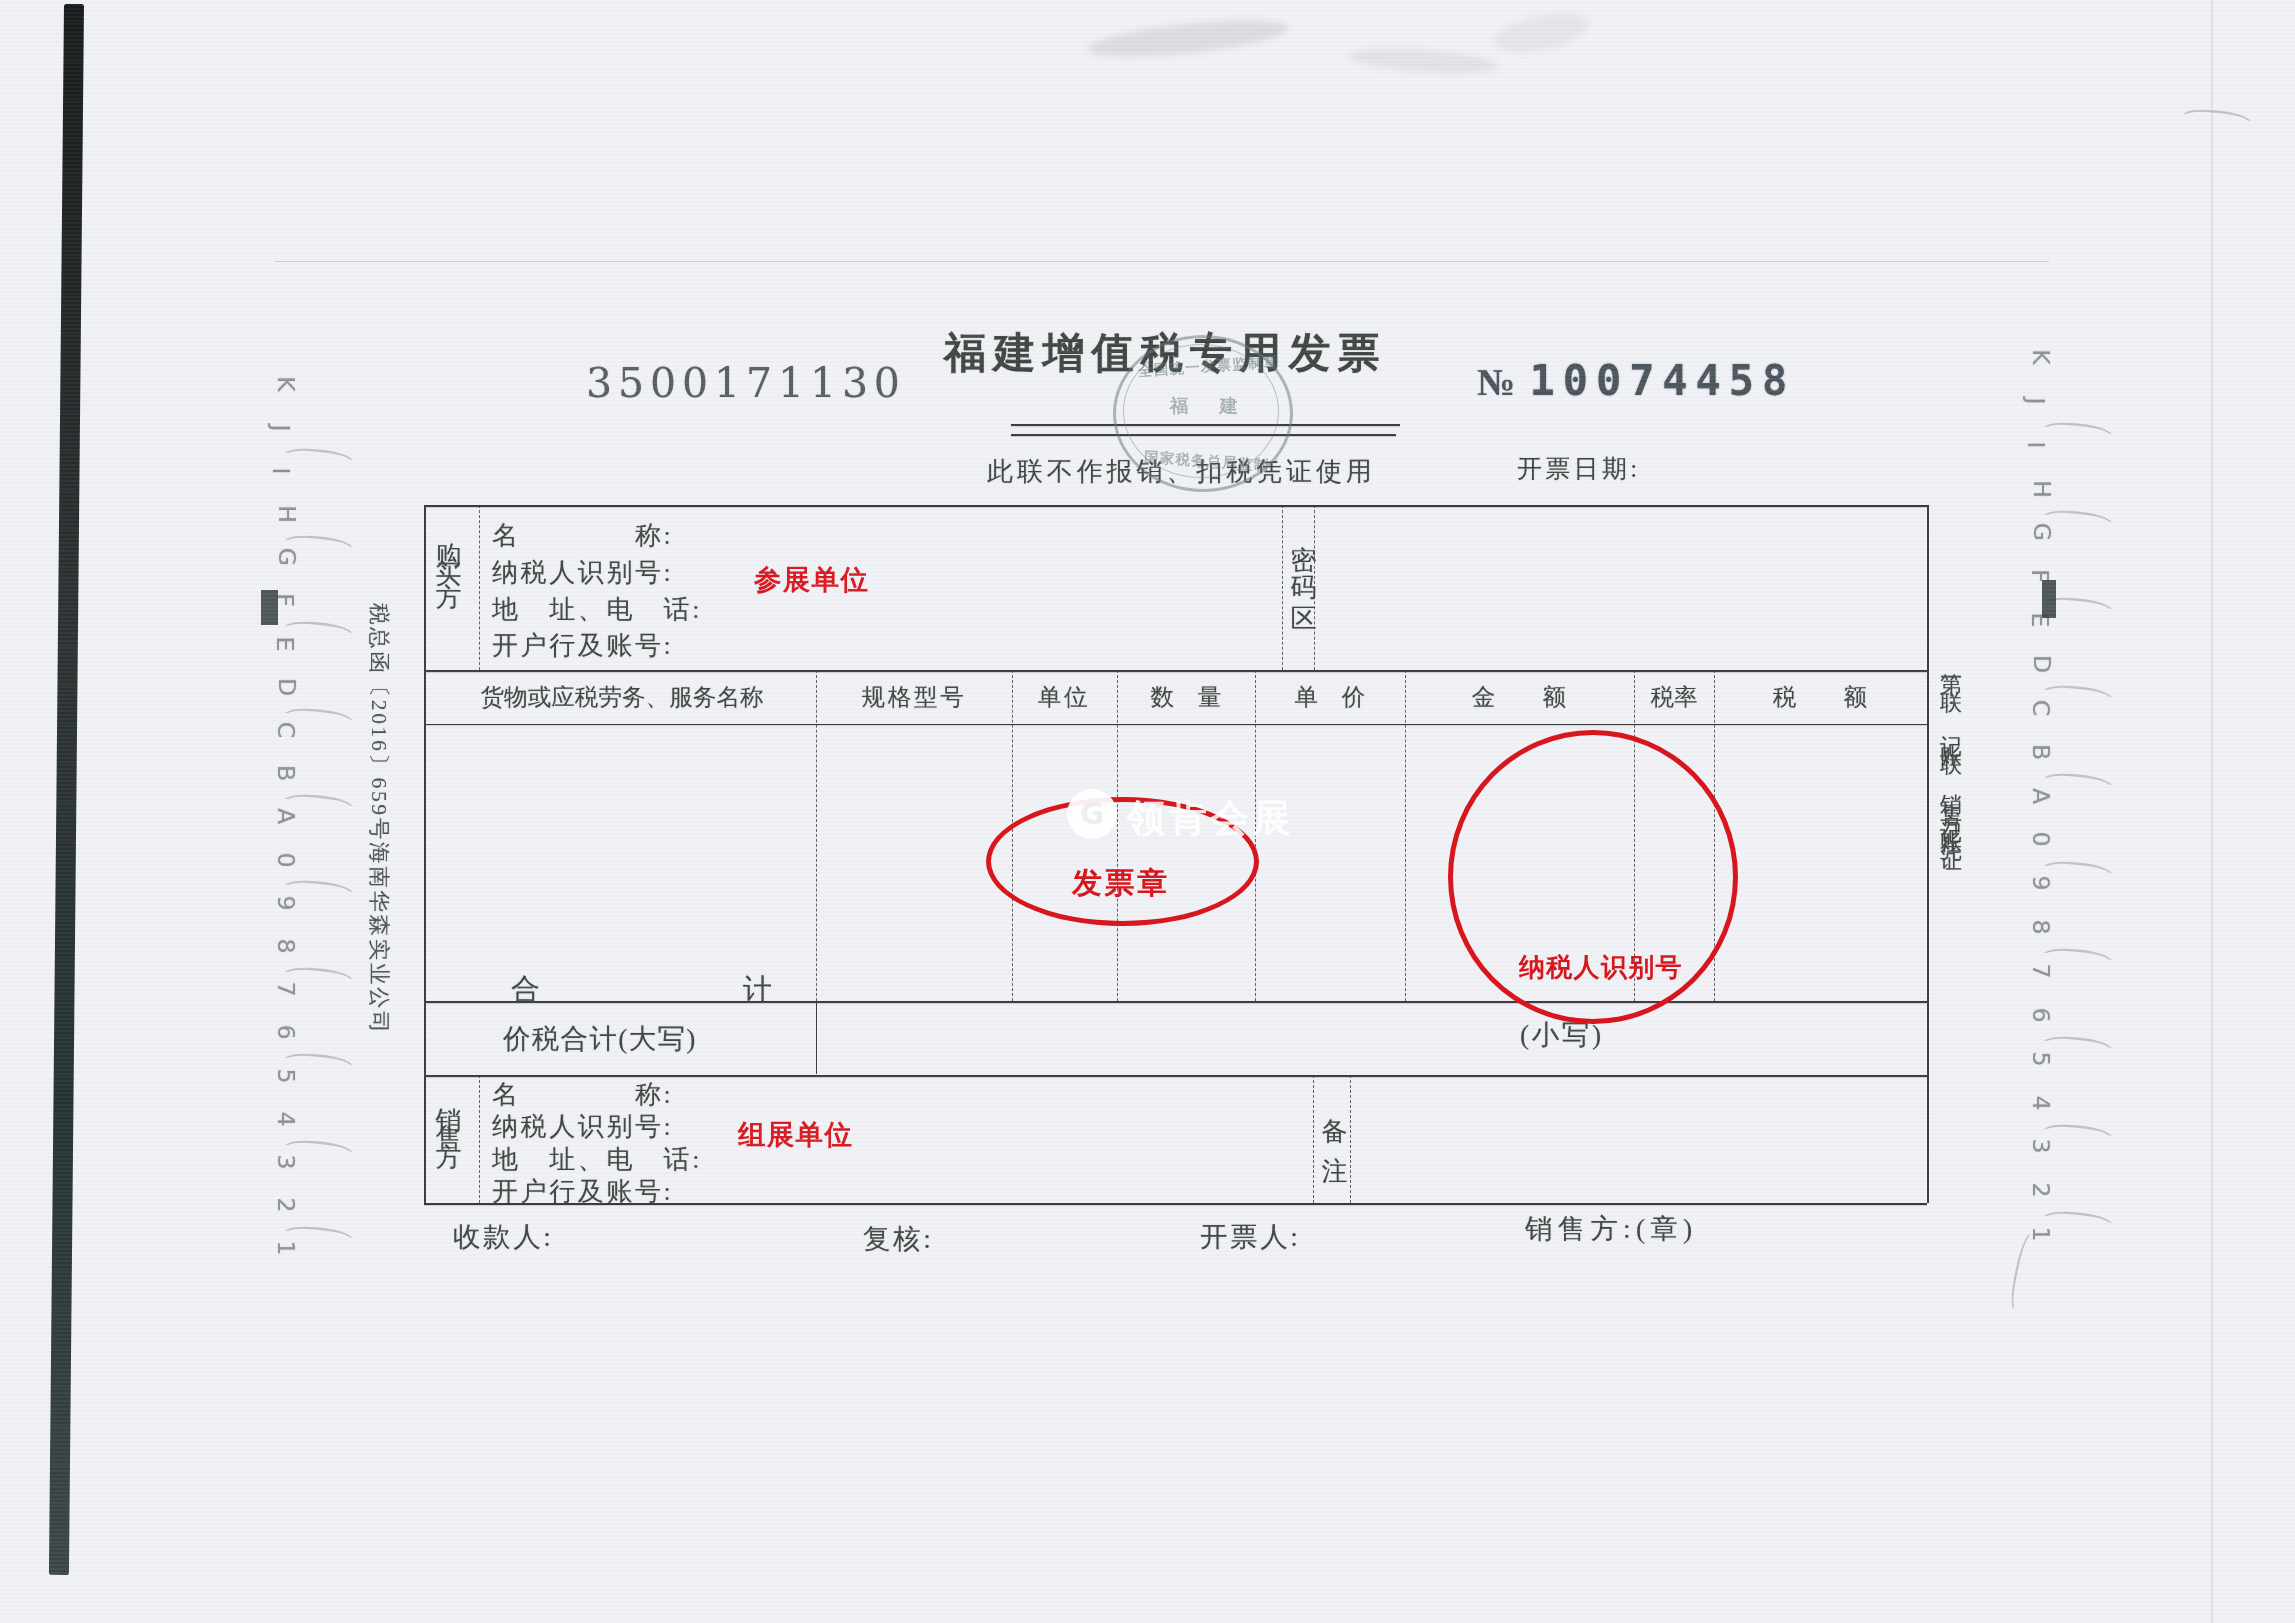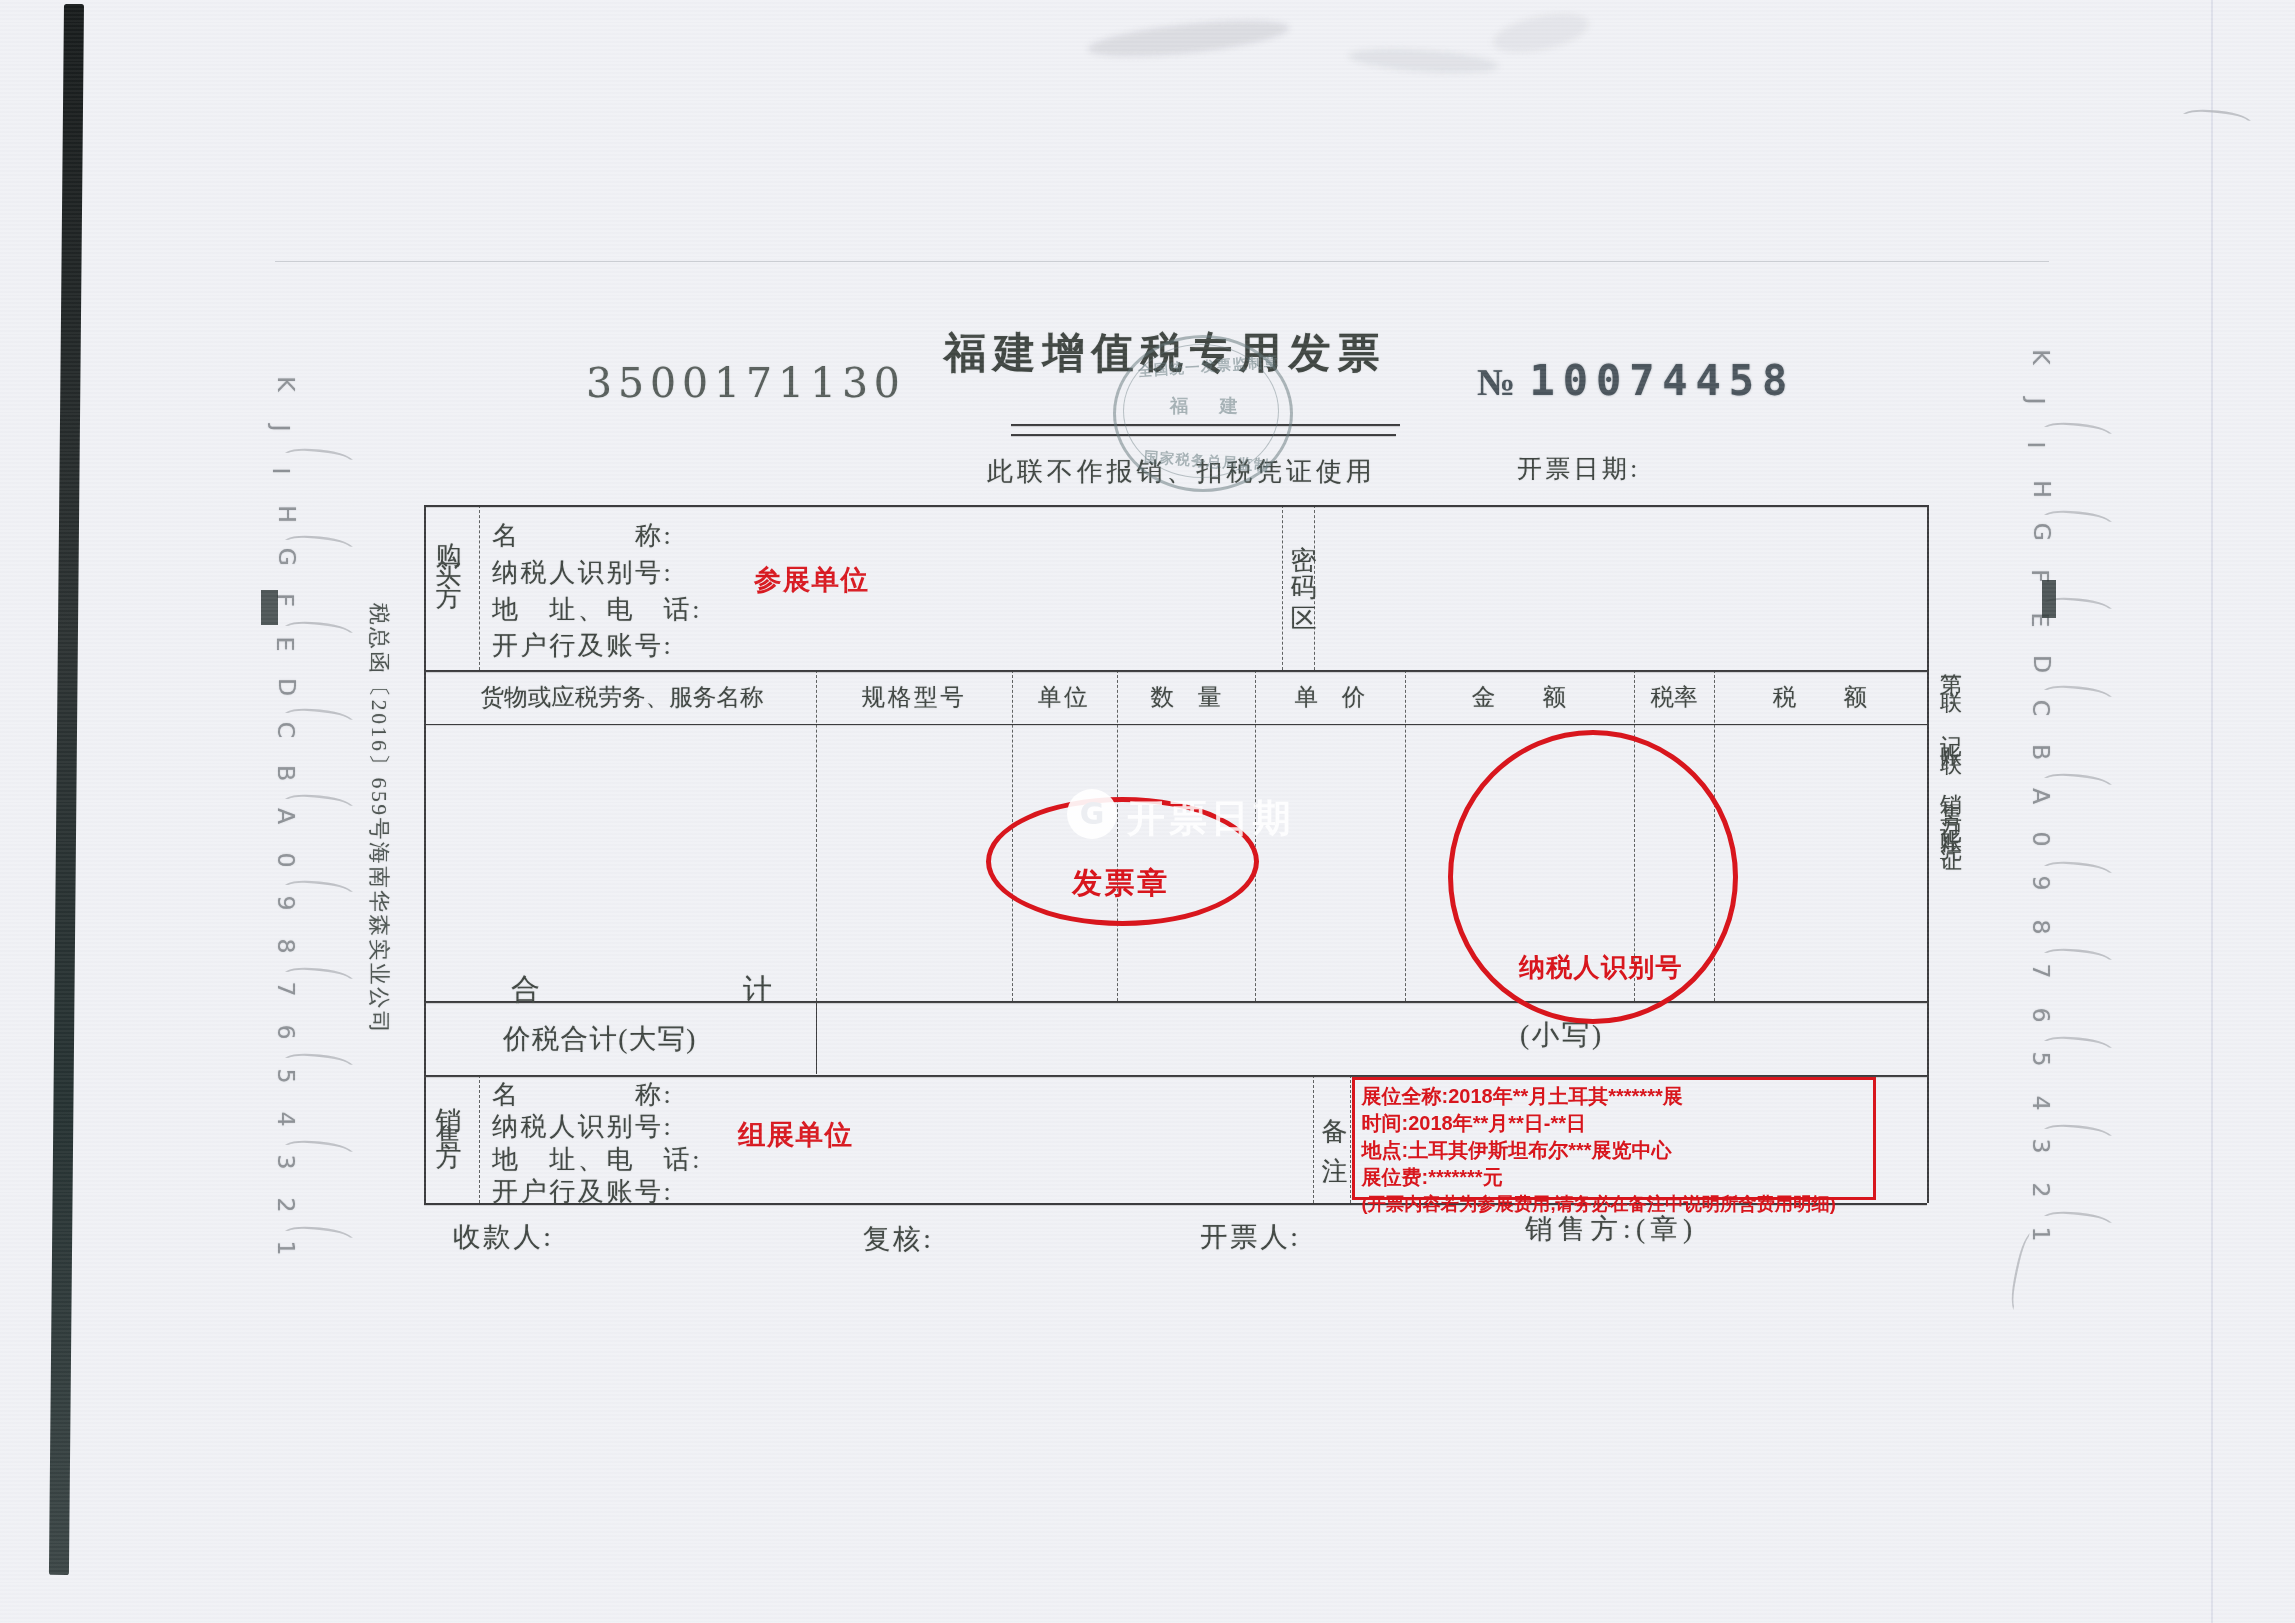--- a/index.html
+++ b/index.html
@@ -166,46 +166,39 @@
   <div class="abs ink" style="left:1064px;top:681px;font-size:23.6px;transform:translateX(-50%);letter-spacing:2.6px;">单位</div>
   <div class="abs ink" style="left:1186px;top:681px;font-size:23.6px;transform:translateX(-50%);">数　量</div>
   <div class="abs ink" style="left:1330px;top:681px;font-size:23.6px;transform:translateX(-50%);">单　价</div>
   <div class="abs ink" style="left:1519px;top:681px;font-size:23.6px;transform:translateX(-50%);">金　　额</div>
   <div class="abs ink" style="left:1674px;top:681px;font-size:23.6px;transform:translateX(-50%);">税率</div>
   <div class="abs ink" style="left:1820px;top:681px;font-size:23.6px;transform:translateX(-50%);">税　　额</div>
 
   <div class="abs" style="left:1067px;top:789px;width:50px;height:50px;background:rgba(255,255,255,.92);border-radius:50%;z-index:6;text-align:center;">
     <span style="font-family:'DejaVu Sans',sans-serif;font-weight:700;font-size:30px;color:#eceef2;line-height:50px;">G</span>
   </div>
-  <div class="abs wm" style="left:1127px;top:793px;font-size:38px;font-weight:600;letter-spacing:3.9px;z-index:6;font-family:'Liberation Sans',sans-serif;">开票日期</div>
+  <div class="abs wm" style="left:1127px;top:793px;font-size:38px;font-weight:600;letter-spacing:3.9px;z-index:6;font-family:'Liberation Sans',sans-serif;">领肯会展</div>
 
   <div class="abs" style="left:986px;top:797px;width:263px;height:119px;border:5.2px solid #d8161d;border-radius:50%;z-index:5;"></div>
   <div class="abs red" style="left:1072px;top:863px;font-size:30px;letter-spacing:2.6px;z-index:7;">发票章</div>
   <div class="abs" style="left:1448px;top:730px;width:280px;height:284px;border:5.2px solid #d8161d;border-radius:50%;z-index:5;"></div>
   <div class="abs red" style="left:1519px;top:950px;font-size:26px;letter-spacing:1.3px;z-index:7;">纳税人识别号</div>
 
   <div class="abs ink" style="left:511px;top:970px;font-size:29px;">合　　　　　　　计</div>
   <div class="abs ink" style="left:503px;top:1021px;font-size:27.5px;letter-spacing:1.3px;">价税合计(大写)</div>
   <div class="abs ink" style="left:1520px;top:1017px;font-size:27.5px;letter-spacing:2.6px;">(小写)</div>
 
   <div class="abs ink vertical label" style="left:431px;top:1087px;letter-spacing:17px;">销售方</div>
   <div class="abs ink label" style="left:492px;top:1077px;">名　　　　称:</div>
   <div class="abs ink label" style="left:492px;top:1109px;">纳税人识别号:</div>
   <div class="abs ink label" style="left:492px;top:1142px;">地　址、电　话:</div>
   <div class="abs ink label" style="left:492px;top:1174px;">开户行及账号:</div>
   <div class="abs red" style="left:738px;top:1117px;font-size:27.5px;letter-spacing:1.3px;">组展单位</div>
   <div class="abs ink vertical label" style="left:1317px;top:1098px;letter-spacing:38px;">备注</div>
 
-  <div class="abs" style="left:1352px;top:1077px;width:524px;height:123px;border:3.9px solid #d8161d;box-sizing:border-box;z-index:4;display:flex;flex-direction:column;justify-content:space-between;padding:3.3px 6.5px;">
-    <div class="red" style="font-size:20px;white-space:nowrap;">展位全称:2018年**月土耳其*******展</div>
-    <div class="red" style="font-size:20px;white-space:nowrap;">时间:2018年**月**日-**日</div>
-    <div class="red" style="font-size:20px;white-space:nowrap;">地点:土耳其伊斯坦布尔***展览中心</div>
-    <div class="red" style="font-size:20px;white-space:nowrap;">展位费:*******元</div>
-    <div class="red" style="font-size:18.3px;white-space:nowrap;">(开票内容若为参展费用,请务必在备注中说明所含费用明细)</div>
-  </div>
 
   <div class="abs ink label" style="left:453px;top:1219px;font-size:27.5px;">收款人:</div>
   <div class="abs ink label" style="left:863px;top:1221px;font-size:27.5px;">复核:</div>
   <div class="abs ink label" style="left:1200px;top:1219px;font-size:27.5px;">开票人:</div>
   <div class="abs ink label" style="left:1525px;top:1211px;font-size:27.5px;letter-spacing:5.2px;">销售方:(章)</div>
 
 </div>
 
 
 </body></html>

